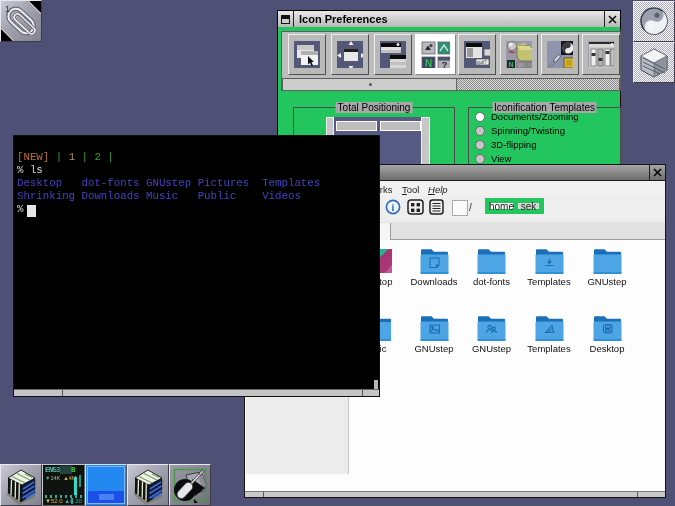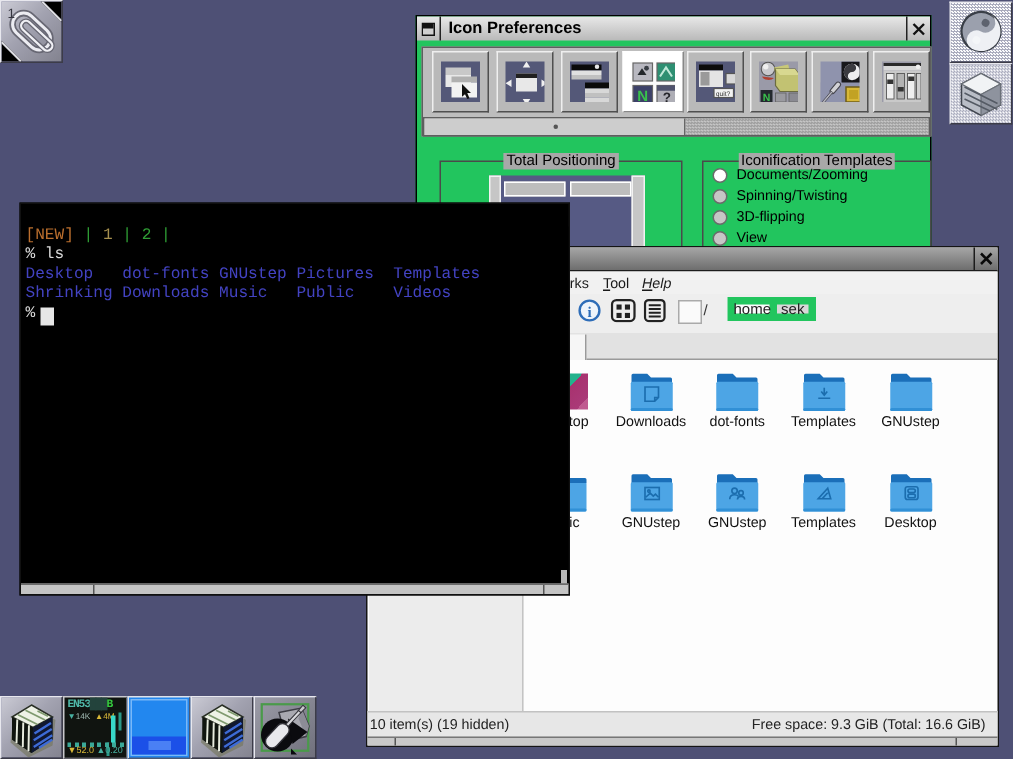--- a/index.html
+++ b/index.html
@@ -276,24 +276,20 @@
       </svg>
   </div>
   <div class="abs" style="left:207px;top:35px;width:14px;height:14px;border:1px solid #aaa;background:#fafafa;"></div>
   <div class="abs" style="left:224px;top:37px;font-size:10px;color:#333;">/</div>
   <div class="tab" style="left:240px;width:33px;background:#fbfbfb;">home</div>
   <div class="tab" style="left:273px;width:26px;background:#d8d8d8;border-left:none;">sek</div>
   <div id="fmband"></div>
 
   <div class="abs" style="left:133px;top:58px;width:13px;height:17px;background:#f6f6f6;border-right:1px solid #9a9a9a;box-sizing:border-box;"></div>
   <div id="fmside"></div>
-  <div id="fmstatus">
-    <span style="position:absolute;left:1.5px;top:3px;">10 item(s) (19 hidden)</span>
-    <span style="position:absolute;right:8px;top:3px;">Free space: 9.3 GiB (Total: 16.6 GiB)</span>
-  </div>
   <div id="fmresize">
     <div class="notch" style="left:18px;height:5px;"></div>
     <div class="notch" style="right:27px;height:5px;"></div>
   </div>
   <div id="fmicons">
 
     <div class="fold" style="left:174.5px;top:83px;">
       <svg width="29" height="27">
           <path d="M1 7 V2.2 Q1 1.2 2 1.2 H11.5 L14 3.7 H27 Q28 3.7 28 4.7 V7 Z" fill="#1b6fb9"></path>
           <rect x="0.5" y="6.5" width="28" height="19.5" rx="1" fill="#4da5e5"></rect>

